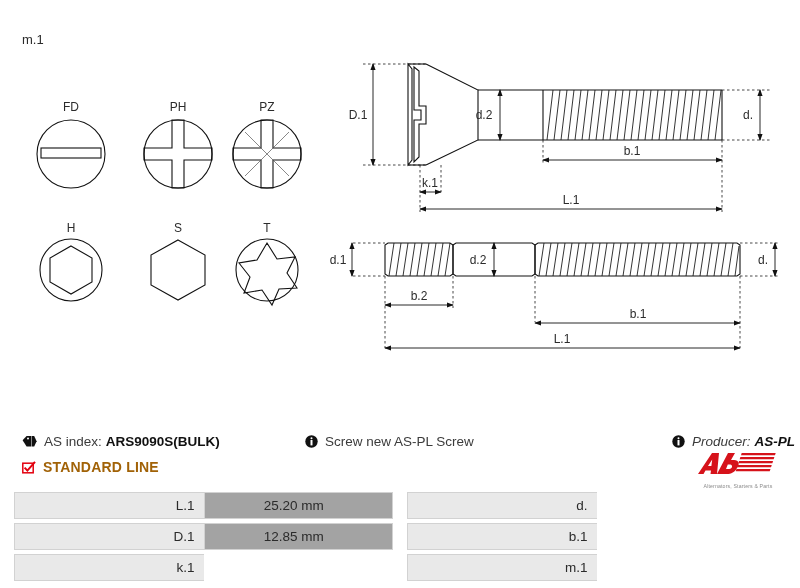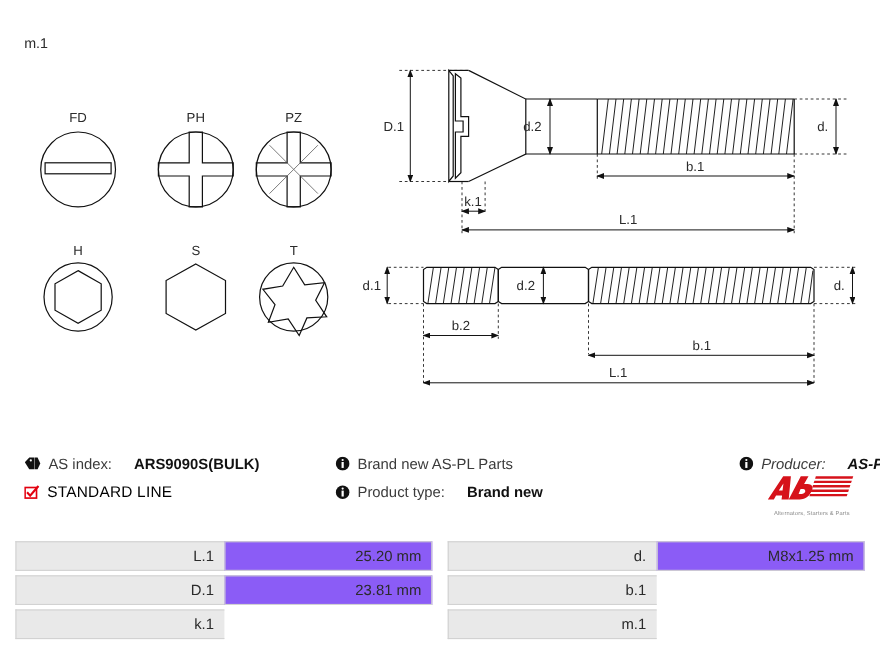--- a/index.html
+++ b/index.html
@@ -21,21 +21,21 @@
     position: absolute;
     left: 0; top: 0;
     width: 800px; height: 400px;
   }
   #drawing-svg { display: block; }
 
   
   #info-block {
     position: absolute;
     left: 0;
-    top: 408px;
+    top: 428px;
     width: 800px;
     height: 66px;
   }
   .info-col {
     position: absolute;
     top: 0;
   }
   .info-col.col-left  { left: 22px;  width: 270px; }
   .info-col.col-mid   { left: 305px; width: 330px; }
   .info-col.col-right { left: 672px; width: 128px; font-style: italic; }
@@ -48,24 +48,24 @@
     white-space: nowrap;
   }
   .info-line .ic {
     flex: 0 0 auto;
     margin-right: 7px;
     display: inline-flex;
     align-items: center;
     justify-content: center;
   }
   .info-label { color: #3b3b3b; }
-  .info-value { font-weight: bold; color: #111; margin-left: 20px; }
+  .info-value { font-weight: bold; color: #111; margin-left: 4px; }
   .info-line.standard-line {
-    color: #000000;
-    font-weight: normal;
+    color: #a16207;
+    font-weight: bold;
     font-size: 14px;
     letter-spacing: 0.2px;
   }
 
   
   #logo-wrap {
     position: absolute;
     right: 14px;
     top: 24px;
     width: 112px;
@@ -110,21 +110,22 @@
     color: #2b2b2b;
     overflow: hidden;
     text-overflow: ellipsis;
     white-space: nowrap;
   }
   .spec-key {
     background: #e9e9e9;
     border-right: none;
   }
   .spec-val {
-    background: #8b5cf6;
+    background: #a3a3a3;
+    text-align: center;
   }
   .spec-cellpair.gap-l { padding-left: 14px; padding-right: 7px; }
   .spec-cellpair.gap-r { padding-left: 7px;  padding-right: 14px; }
 </style>
 </head>
 <body>
 
 <div id="drawing-area">
   <svg id="drawing-svg" width="800" height="400" viewBox="0 0 800 400">
     <defs>
@@ -370,32 +371,21 @@
 
   <div class="info-col col-mid">
     <div class="info-line">
       <span class="ic">
         <svg width="13" height="13" viewBox="0 0 13 13">
           <circle cx="6.5" cy="6.5" r="6.2" fill="#111"></circle>
           <circle cx="6.5" cy="3.2" r="1.0" fill="#fff"></circle>
           <rect x="5.5" y="5.0" width="2" height="5.4" fill="#fff"></rect>
         </svg>
       </span>
-      <span class="info-label">Brand new AS-PL Parts</span>
-    </div>
-    <div class="info-line">
-      <span class="ic">
-        <svg width="13" height="13" viewBox="0 0 13 13">
-          <circle cx="6.5" cy="6.5" r="6.2" fill="#111"></circle>
-          <circle cx="6.5" cy="3.2" r="1.0" fill="#fff"></circle>
-          <rect x="5.5" y="5.0" width="2" height="5.4" fill="#fff"></rect>
-        </svg>
-      </span>
-      <span class="info-label">Product type:</span>
-      <span class="info-value">Brand new</span>
+      <span class="info-label">Screw new AS-PL Screw</span>
     </div>
   </div>
 
   <div class="info-col col-right">
     <div class="info-line">
       <span class="ic">
         <svg width="13" height="13" viewBox="0 0 13 13">
           <circle cx="6.5" cy="6.5" r="6.2" fill="#111"></circle>
           <circle cx="6.5" cy="3.2" r="1.0" fill="#fff"></circle>
           <rect x="5.5" y="5.0" width="2" height="5.4" fill="#fff"></rect>
@@ -428,26 +418,25 @@
 
 <div id="spec-table">
   <div class="spec-grid">
 
     <div class="spec-cellpair gap-l">
       <div class="spec-key">L.1</div>
       <div class="spec-val">25.20 mm</div>
     </div>
     <div class="spec-cellpair gap-r">
       <div class="spec-key">d.</div>
-      <div class="spec-val">M8x1.25 mm</div>
     </div>
 
     <div class="spec-cellpair gap-l">
       <div class="spec-key">D.1</div>
-      <div class="spec-val">23.81 mm</div>
+      <div class="spec-val">12.85 mm</div>
     </div>
     <div class="spec-cellpair gap-r">
       <div class="spec-key">b.1</div>
     </div>
 
     <div class="spec-cellpair gap-l">
       <div class="spec-key">k.1</div>
     </div>
     <div class="spec-cellpair gap-r">
       <div class="spec-key">m.1</div>

